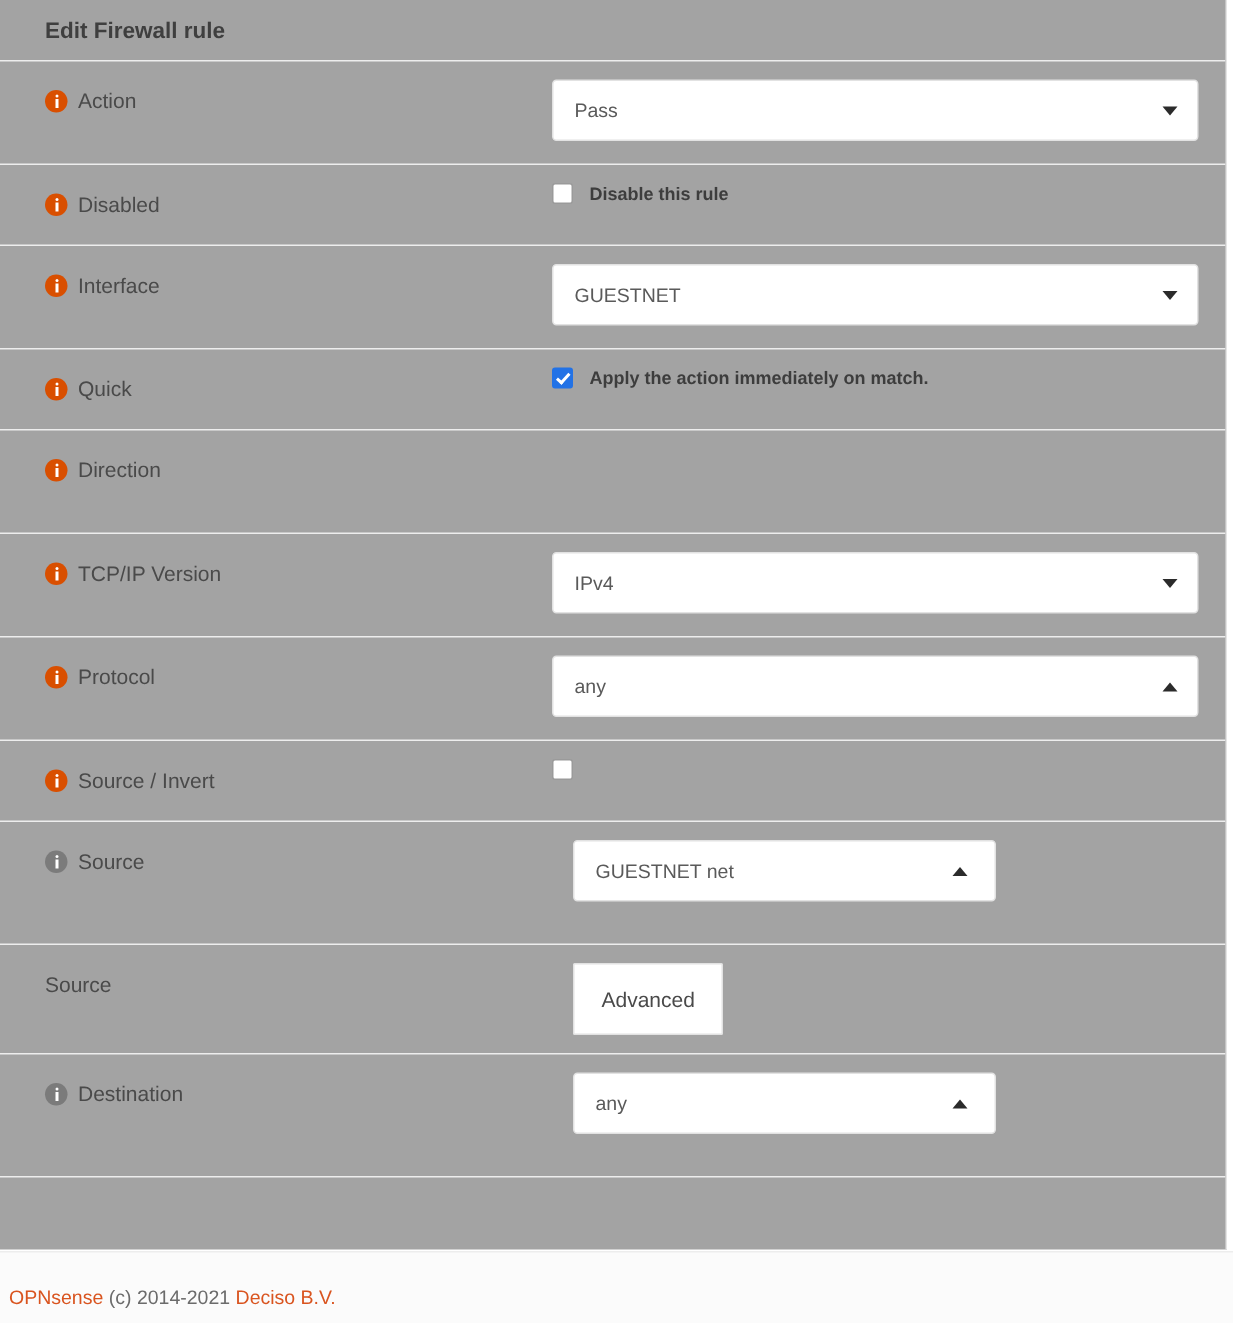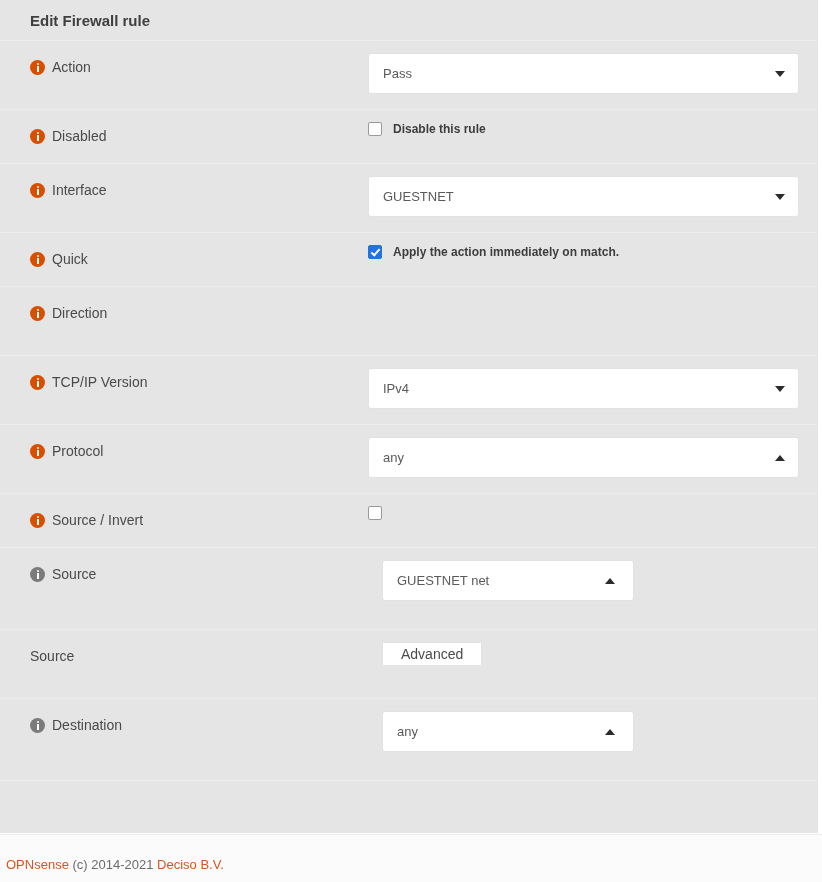--- a/index.html
+++ b/index.html
@@ -18,21 +18,21 @@
     position: relative;
   }
 
   
   .form-panel {
     position: absolute;
     left: 0;
     top: 0;
     width: 818px;
     height: 833px;
-    background: #e5e5e5;
+    background: #a3a3a3;
     border-right: 1px solid #e4e4e4;
     box-sizing: border-box;
     overflow: hidden;
   }
 
   .panel-title {
     height: 41px;
     line-height: 41px;
     padding-left: 30px;
     font-size: 15px;
@@ -122,21 +122,21 @@
     display: flex;
     align-items: center;
     padding: 0 34px 0 14px;
     font-size: 13px;
     color: #5a5a5a;
     width: 434px;
     cursor: pointer;
     white-space: nowrap;
     overflow: hidden;
   }
-  .select.narrow { width: 252px; }
+  .select.narrow { width: 282px; }
   .select .caret {
     position: absolute;
     right: 13px;
     top: 50%;
     width: 0;
     height: 0;
     border-left: 5px solid transparent;
     border-right: 5px solid transparent;
   }
   .select .caret.down {
@@ -192,21 +192,21 @@
     font-weight: bold;
     color: #3d3d3d;
     white-space: nowrap;
   }
 
   
   .btn {
     display: inline-flex;
     align-items: center;
     justify-content: center;
-    height: 24px;
+    height: 48px;
     padding: 0 18px;
     background: #ffffff;
     border: 1px solid #e2e2e2;
     border-radius: 1px;
     font-size: 14px;
     color: #4a4a4a;
     cursor: pointer;
     font-family: "Liberation Sans", sans-serif;
   }
 

